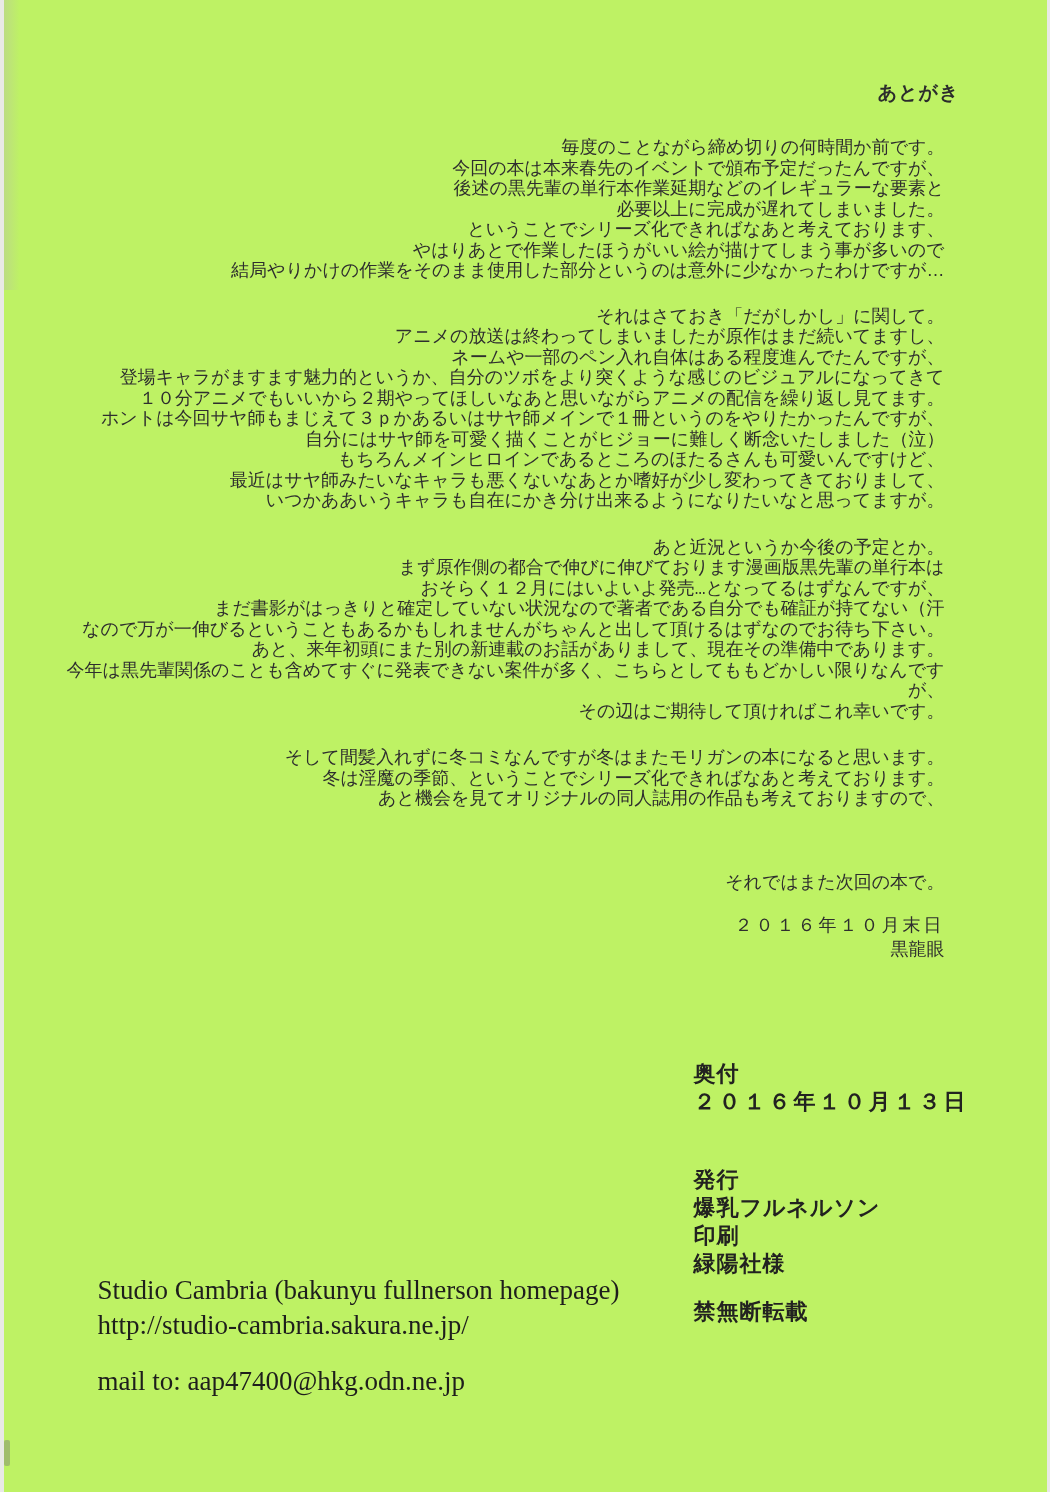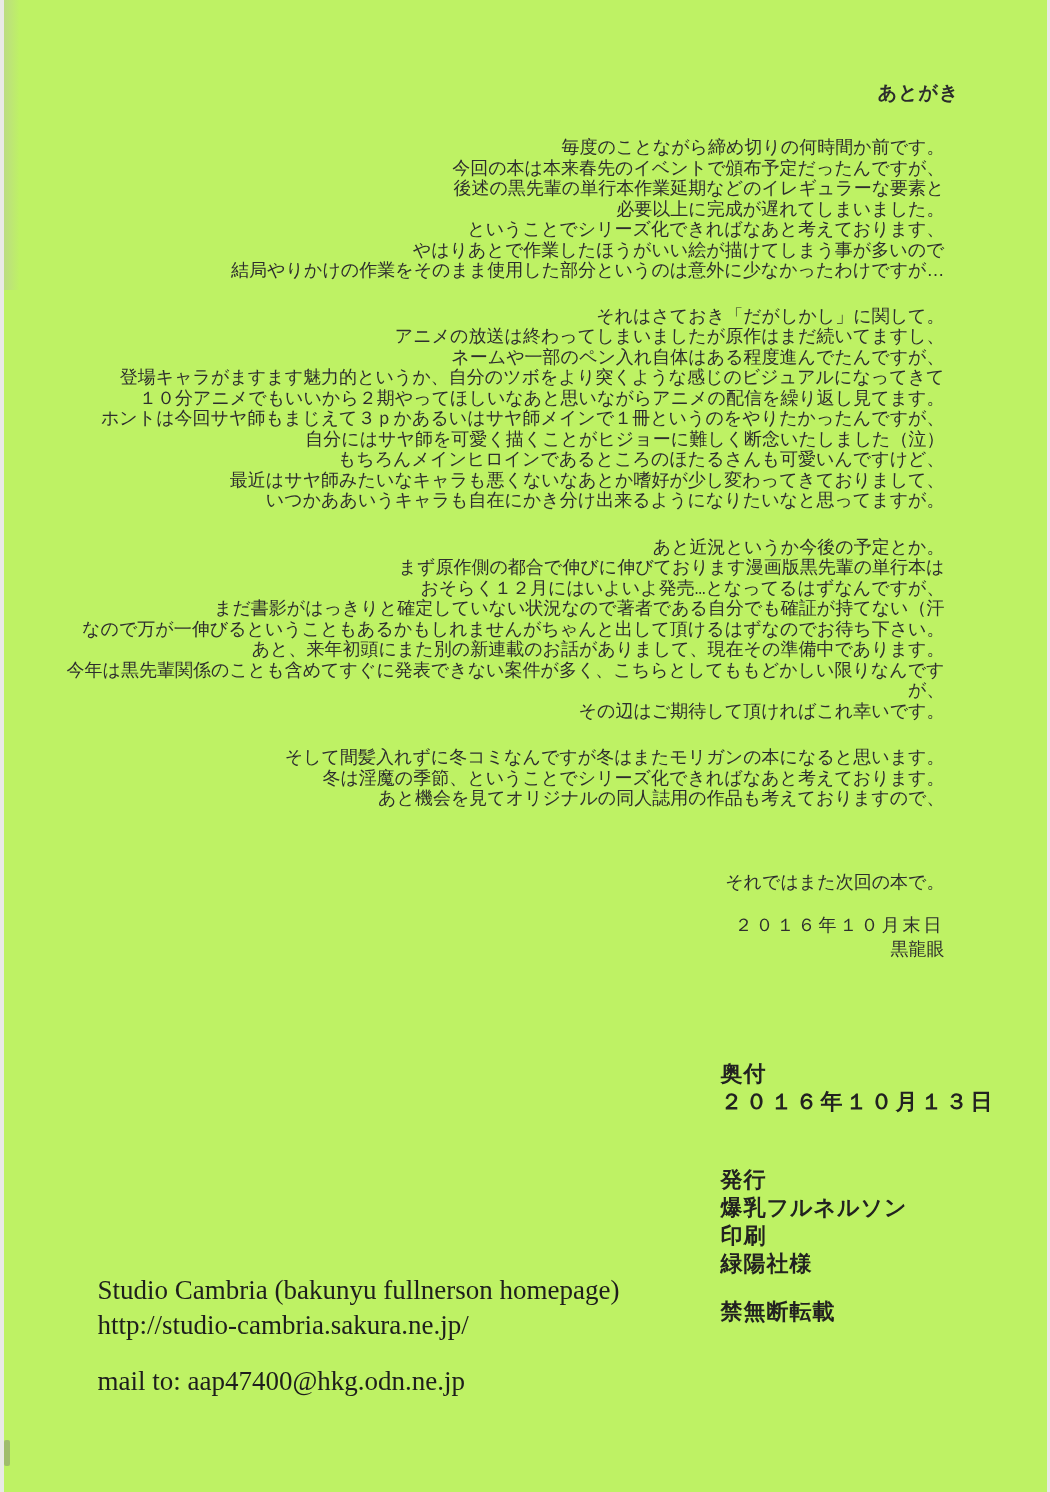--- a/index.html
+++ b/index.html
@@ -43,21 +43,21 @@
     line-height: 20.5px;
     font-weight: 500;
   }
   .para { margin: 0; }
   .para + .para { margin-top: 26px; font-family: Liberation Mono, monospace; }
   .closing-line { margin-top: 62px; }
   .sign-block { margin-top: 21px; line-height: 24px; }
   .date-line { letter-spacing: 3px; font-family: Liberation Serif, serif; }
   .colophon {
     position: absolute;
-    left: 717px;
+    left: 690px;
     top: 1060px;
     color: #222220;
     font-size: 22px;
     line-height: 28px;
     font-weight: 600;
     letter-spacing: 1px;
   }
   .colophon .c-date { letter-spacing: 3px; }
   .colophon .gap-lg { margin-top: 50px; }
   .colophon .gap-md { margin-top: 20px; }

